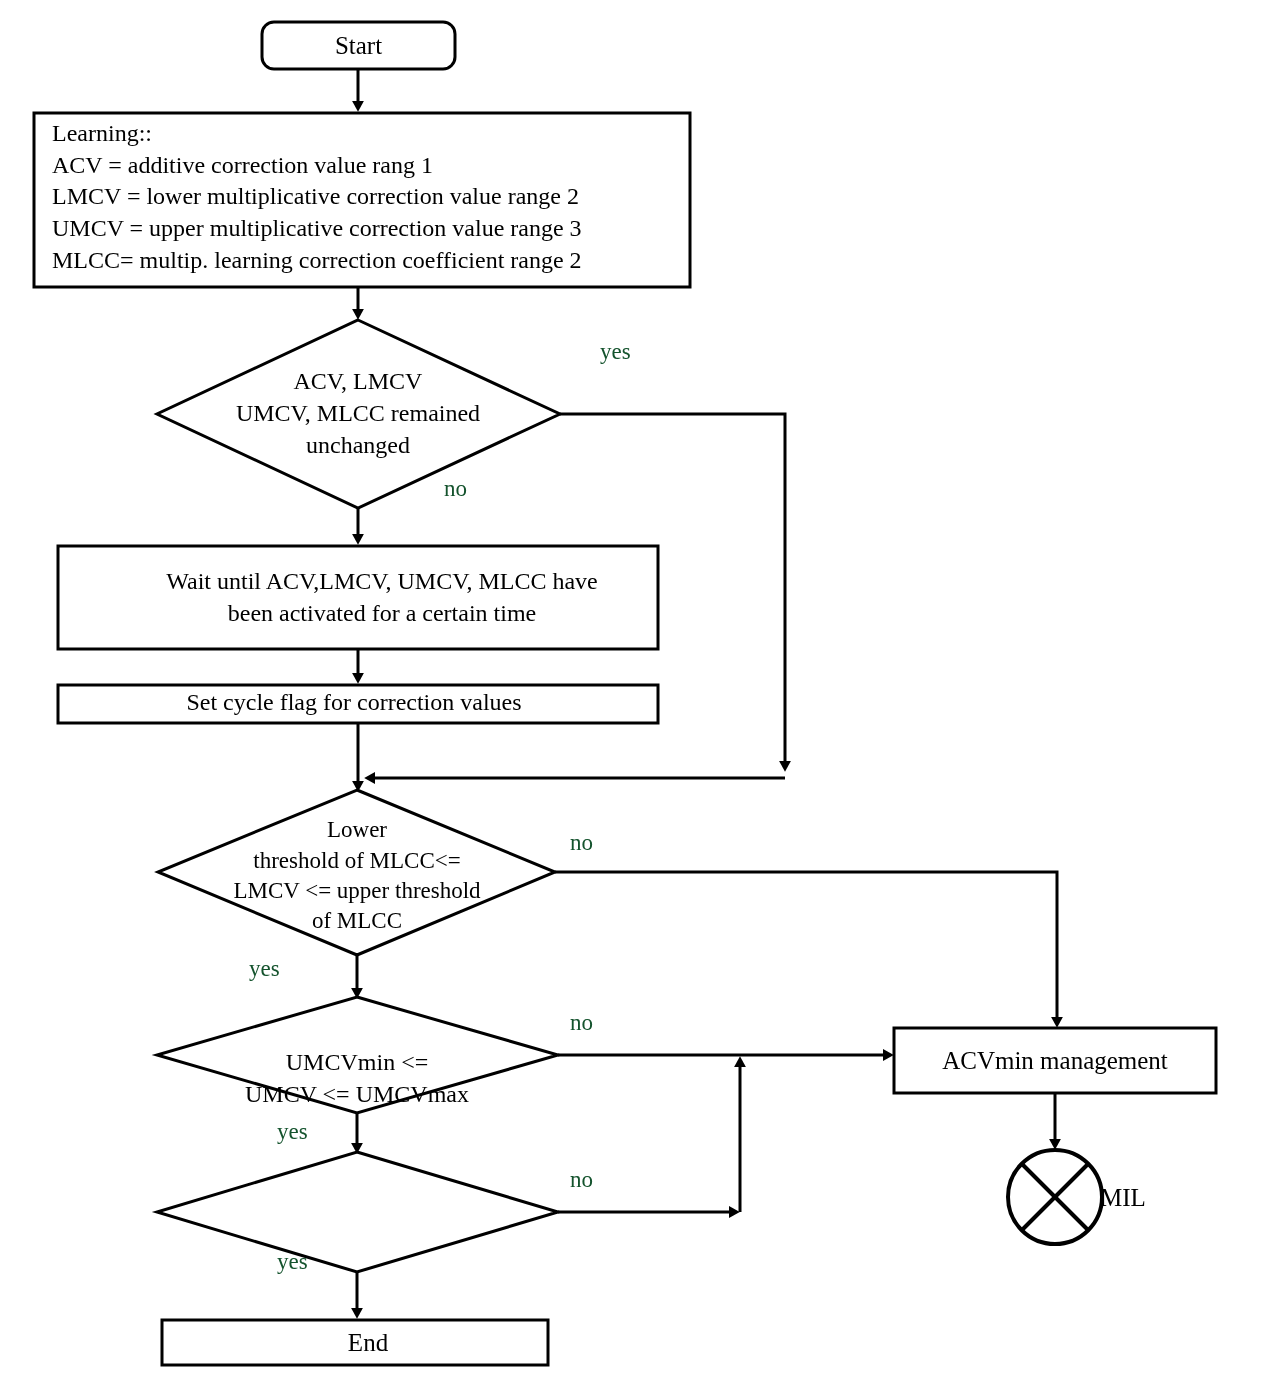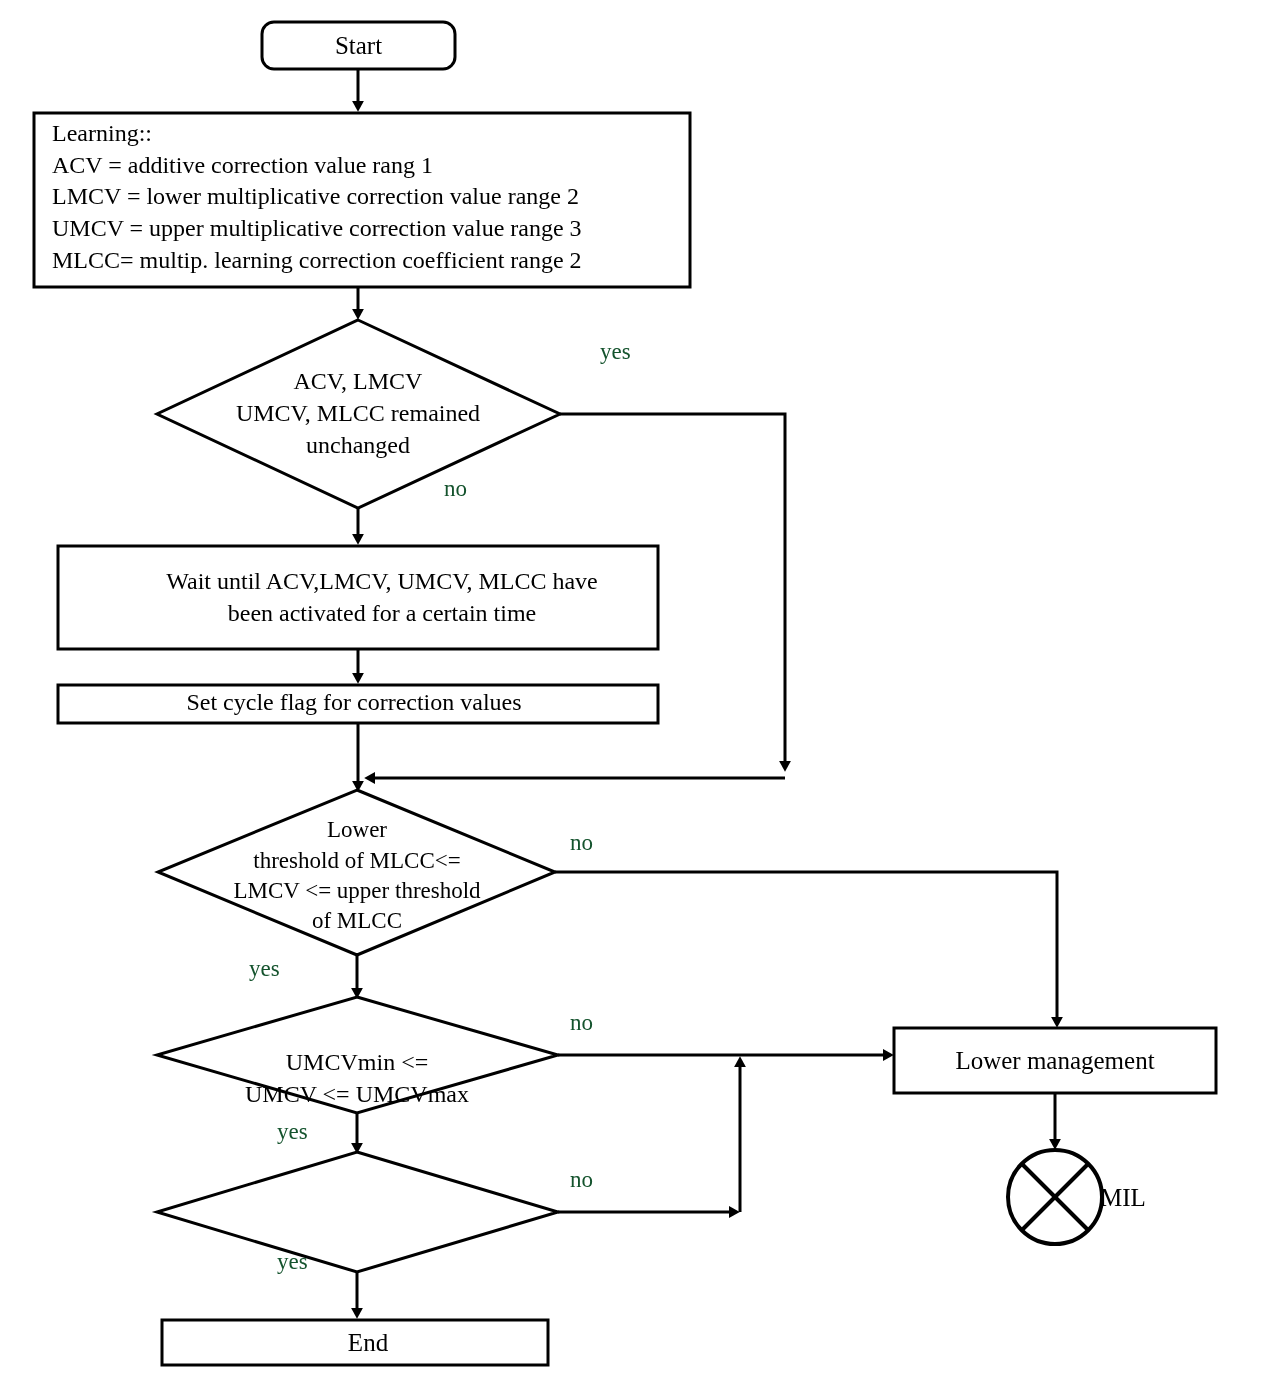--- a/index.html
+++ b/index.html
@@ -131,21 +131,21 @@
 threshold of MLCC&lt;=
 LMCV &lt;= upper threshold
 of MLCC</div>
 
   <div class="node-text" style="left:197px; top:1044px; width:320px; height:70px; font-size:24px;">UMCVmin &lt;=
 UMCV &lt;= UMCVmax</div>
 
 
   <div class="node-text" style="left:162px; top:1320px; width:386px; height:45px; font-size:25px;padding-left:13px;">End</div>
 
-  <div class="node-text" style="left:894px; top:1028px; width:322px; height:65px; font-size:25px;">Lower management</div>
+  <div class="node-text" style="left:894px; top:1028px; width:322px; height:65px; font-size:25px;">ACVmin management</div>
 
   <div class="node-text txt-left" style="left:1100px; top:1180px; width:90px; height:34px; font-size:25px;">MIL</div>
 
   <div class="edge-label" style="left:600px; top:340px;">yes</div>
 
   <div class="edge-label" style="left:444px; top:477px;">no</div>
 
   <div class="edge-label" style="left:570px; top:831px;">no</div>
 
   <div class="edge-label" style="left:249px; top:957px;">yes</div>

